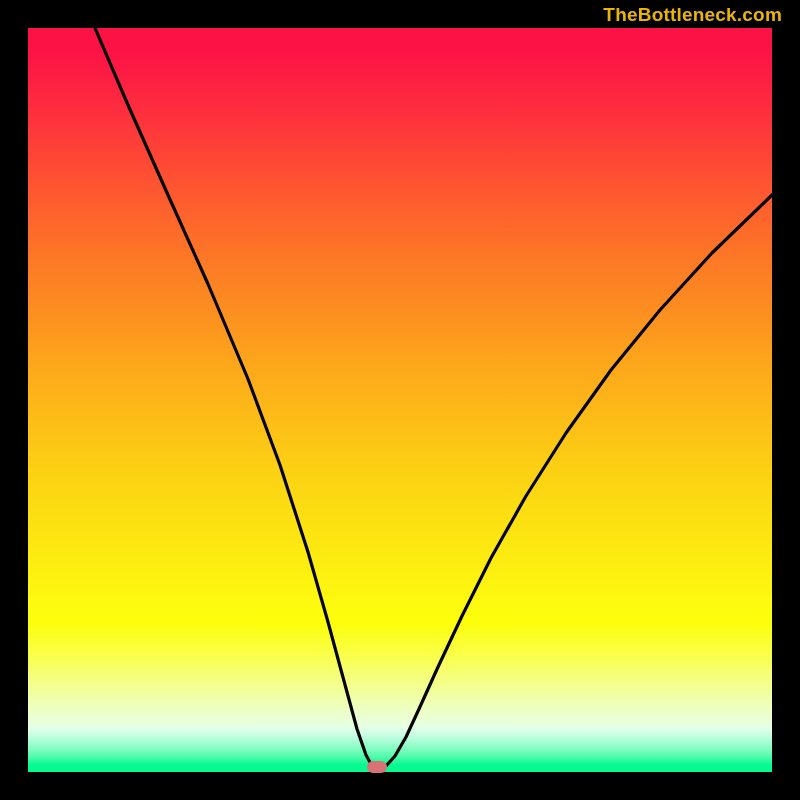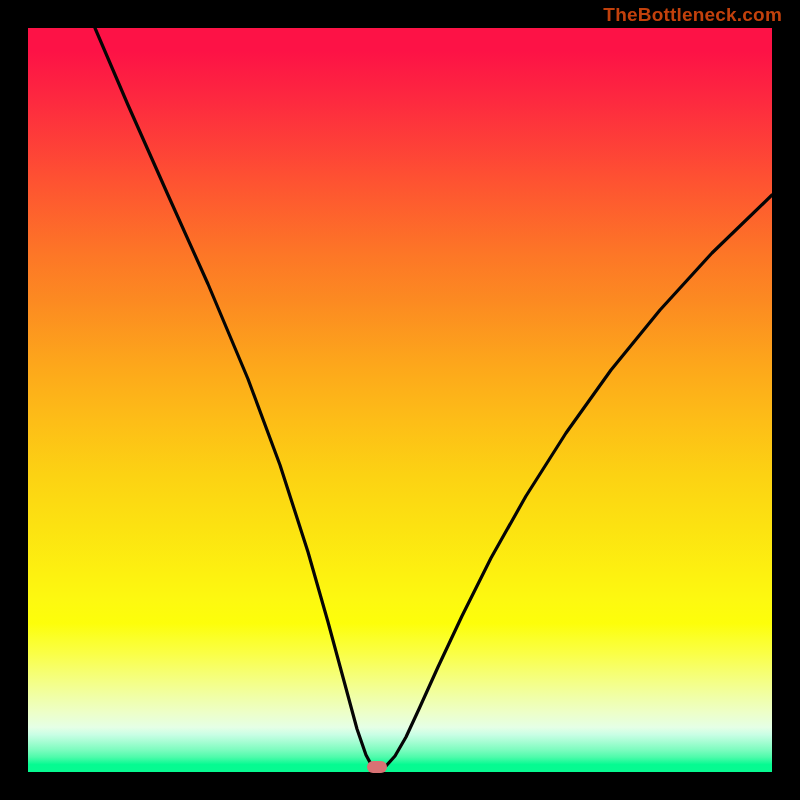--- a/index.html
+++ b/index.html
@@ -60,21 +60,21 @@
     width: 20px;
     height: 12px;
     background: #d97274;
     border-radius: 6px;
     transform: translate(-50%, -50%);
   }
   .watermark {
     position: absolute;
     top: 4px;
     right: 18px;
-    color: #c2410c;
+    color: #eab308;
     font-size: 19px;
     font-weight: 600;
     letter-spacing: 0.2px;
   }
   svg.curve {
     position: absolute;
     top: 0;
     left: 0;
   }
 </style>

